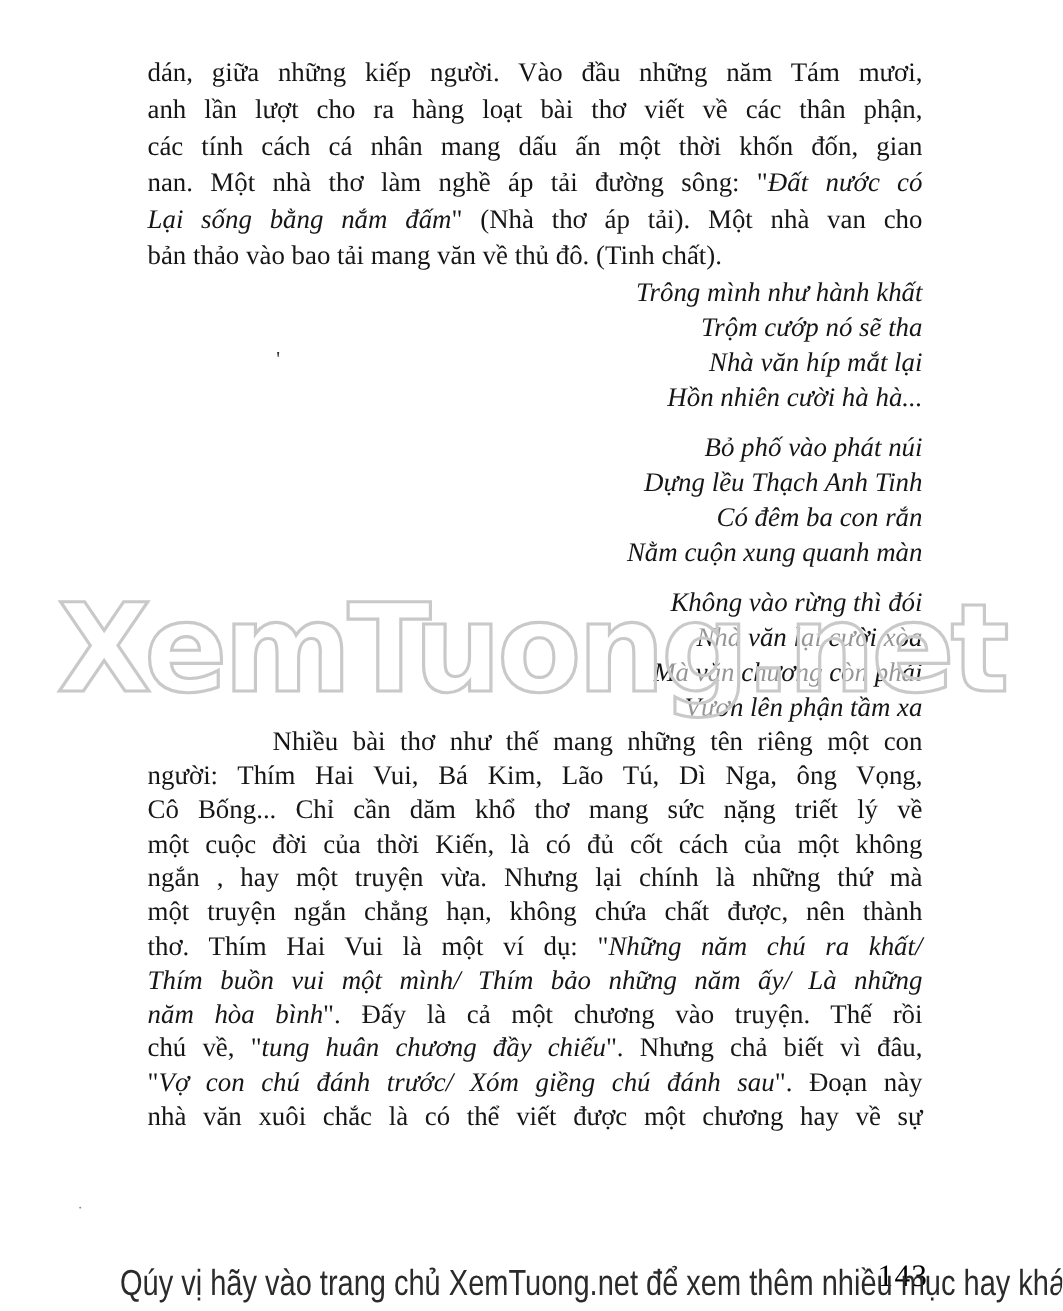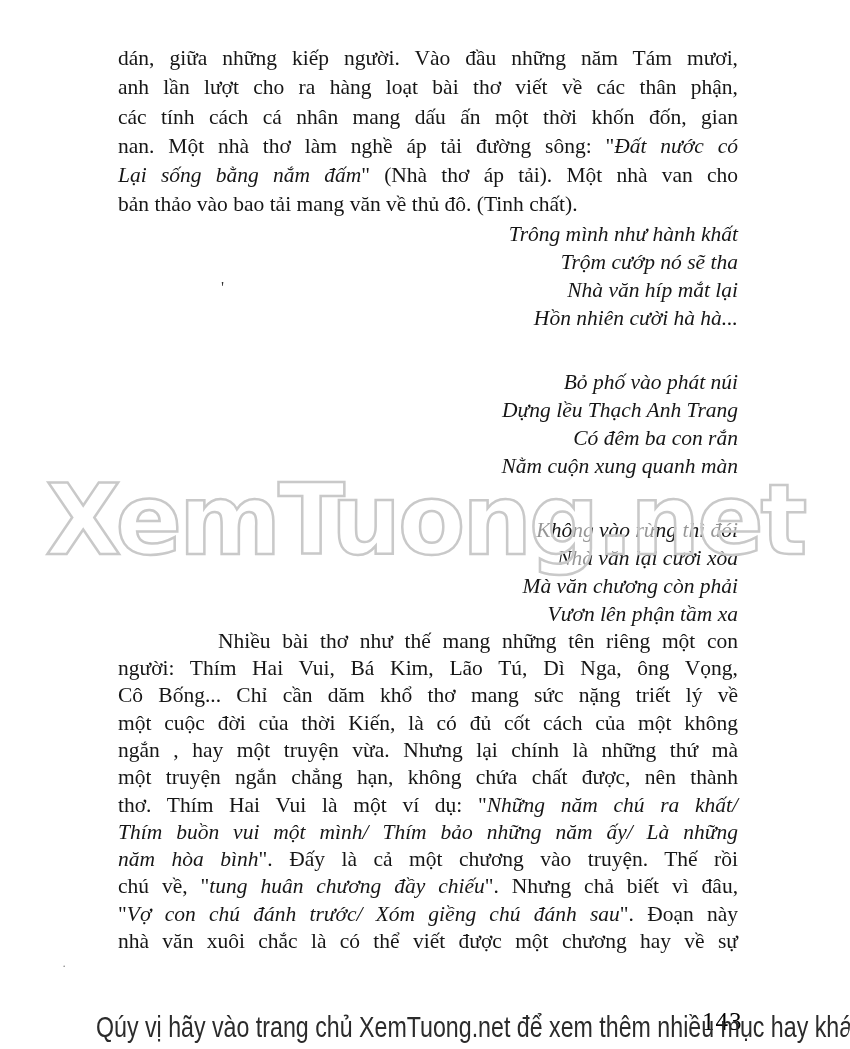--- a/index.html
+++ b/index.html
@@ -11,21 +11,21 @@
     position:absolute; left:118px; top:44px; width:620px;
     font-size:21.5px;
   }
   .prose .line { text-align:justify; }
   .prose .line.j { text-align-last:justify; }
   .prose .line.indent { text-indent:100px; }
   .prose-a { line-height:29.3px; }
   .prose-b { line-height:27.3px; }
   .it { font-style:italic; }
   .stanza { line-height:28px; font-style:italic;text-align:right; }
-  .stanza.gap { margin-top:36px; }
+  .stanza.gap { margin-top:12px; }
   .poem-line { padding-left:157px; white-space:nowrap; }
   .watermark {
     position:absolute; left:50%; top:520px; transform:translate(-50%,-50%);
     font-family:"DejaVu Sans", sans-serif; font-weight:bold;
     font-size:98px; letter-spacing:-3px; white-space:nowrap;
     color:rgba(255,255,255,0.55);
     -webkit-text-stroke:2.5px #c9c9c9;
     z-index:3; pointer-events:none;
   }
   .footer {
@@ -60,21 +60,21 @@
         <div class="line"><span>bản thảo vào bao tải mang văn về thủ đô. (Tinh chất).</span></div>
       </div>
       <div class="stanza">
         <div class="poem-line">Trông mình như hành khất</div>
         <div class="poem-line">Trộm cướp nó sẽ tha</div>
         <div class="poem-line">Nhà văn híp mắt lại</div>
         <div class="poem-line">Hồn nhiên cười hà hà...</div>
       </div>
       <div class="stanza gap">
         <div class="poem-line">Bỏ phố vào phát núi</div>
-        <div class="poem-line">Dựng lều Thạch Anh Trang</div>
+        <div class="poem-line">Dựng lều Thạch Anh Tinh</div>
         <div class="poem-line">Có đêm ba con rắn</div>
         <div class="poem-line">Nằm cuộn xung quanh màn</div>
       </div>
       <div class="stanza gap">
         <div class="poem-line">Không vào rừng thì đói</div>
         <div class="poem-line">Nhà văn lại cười xòa</div>
         <div class="poem-line">Mà văn chương còn phải</div>
         <div class="poem-line">Vươn lên phận tầm xa</div>
       </div>
       <div class="prose prose-b">

